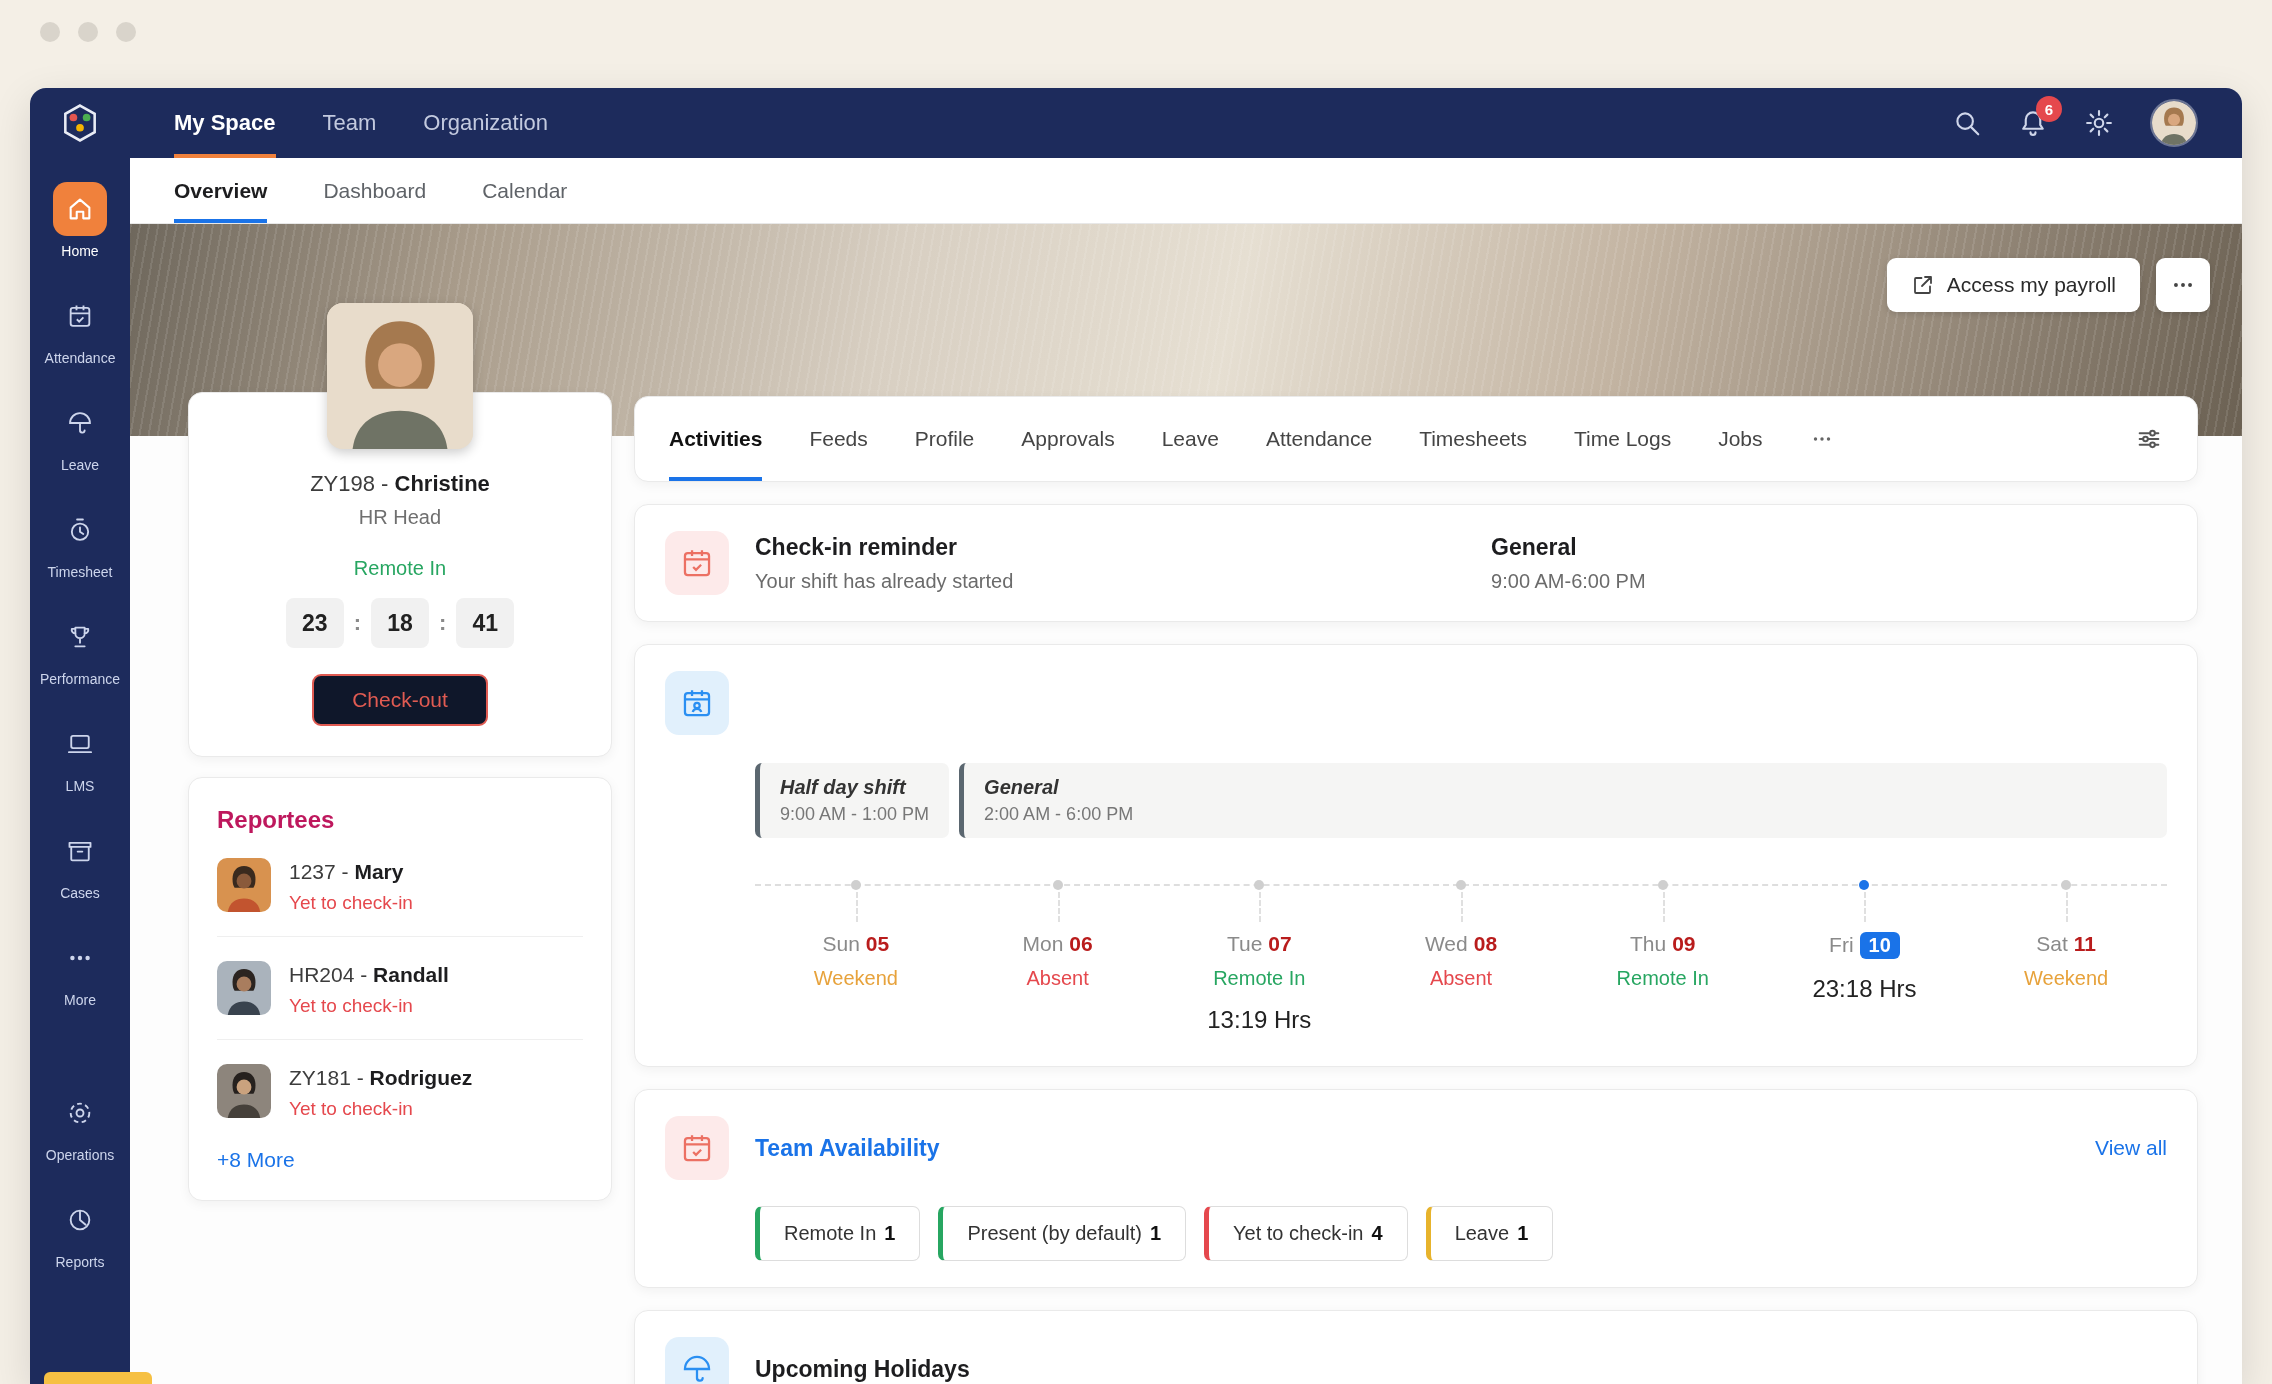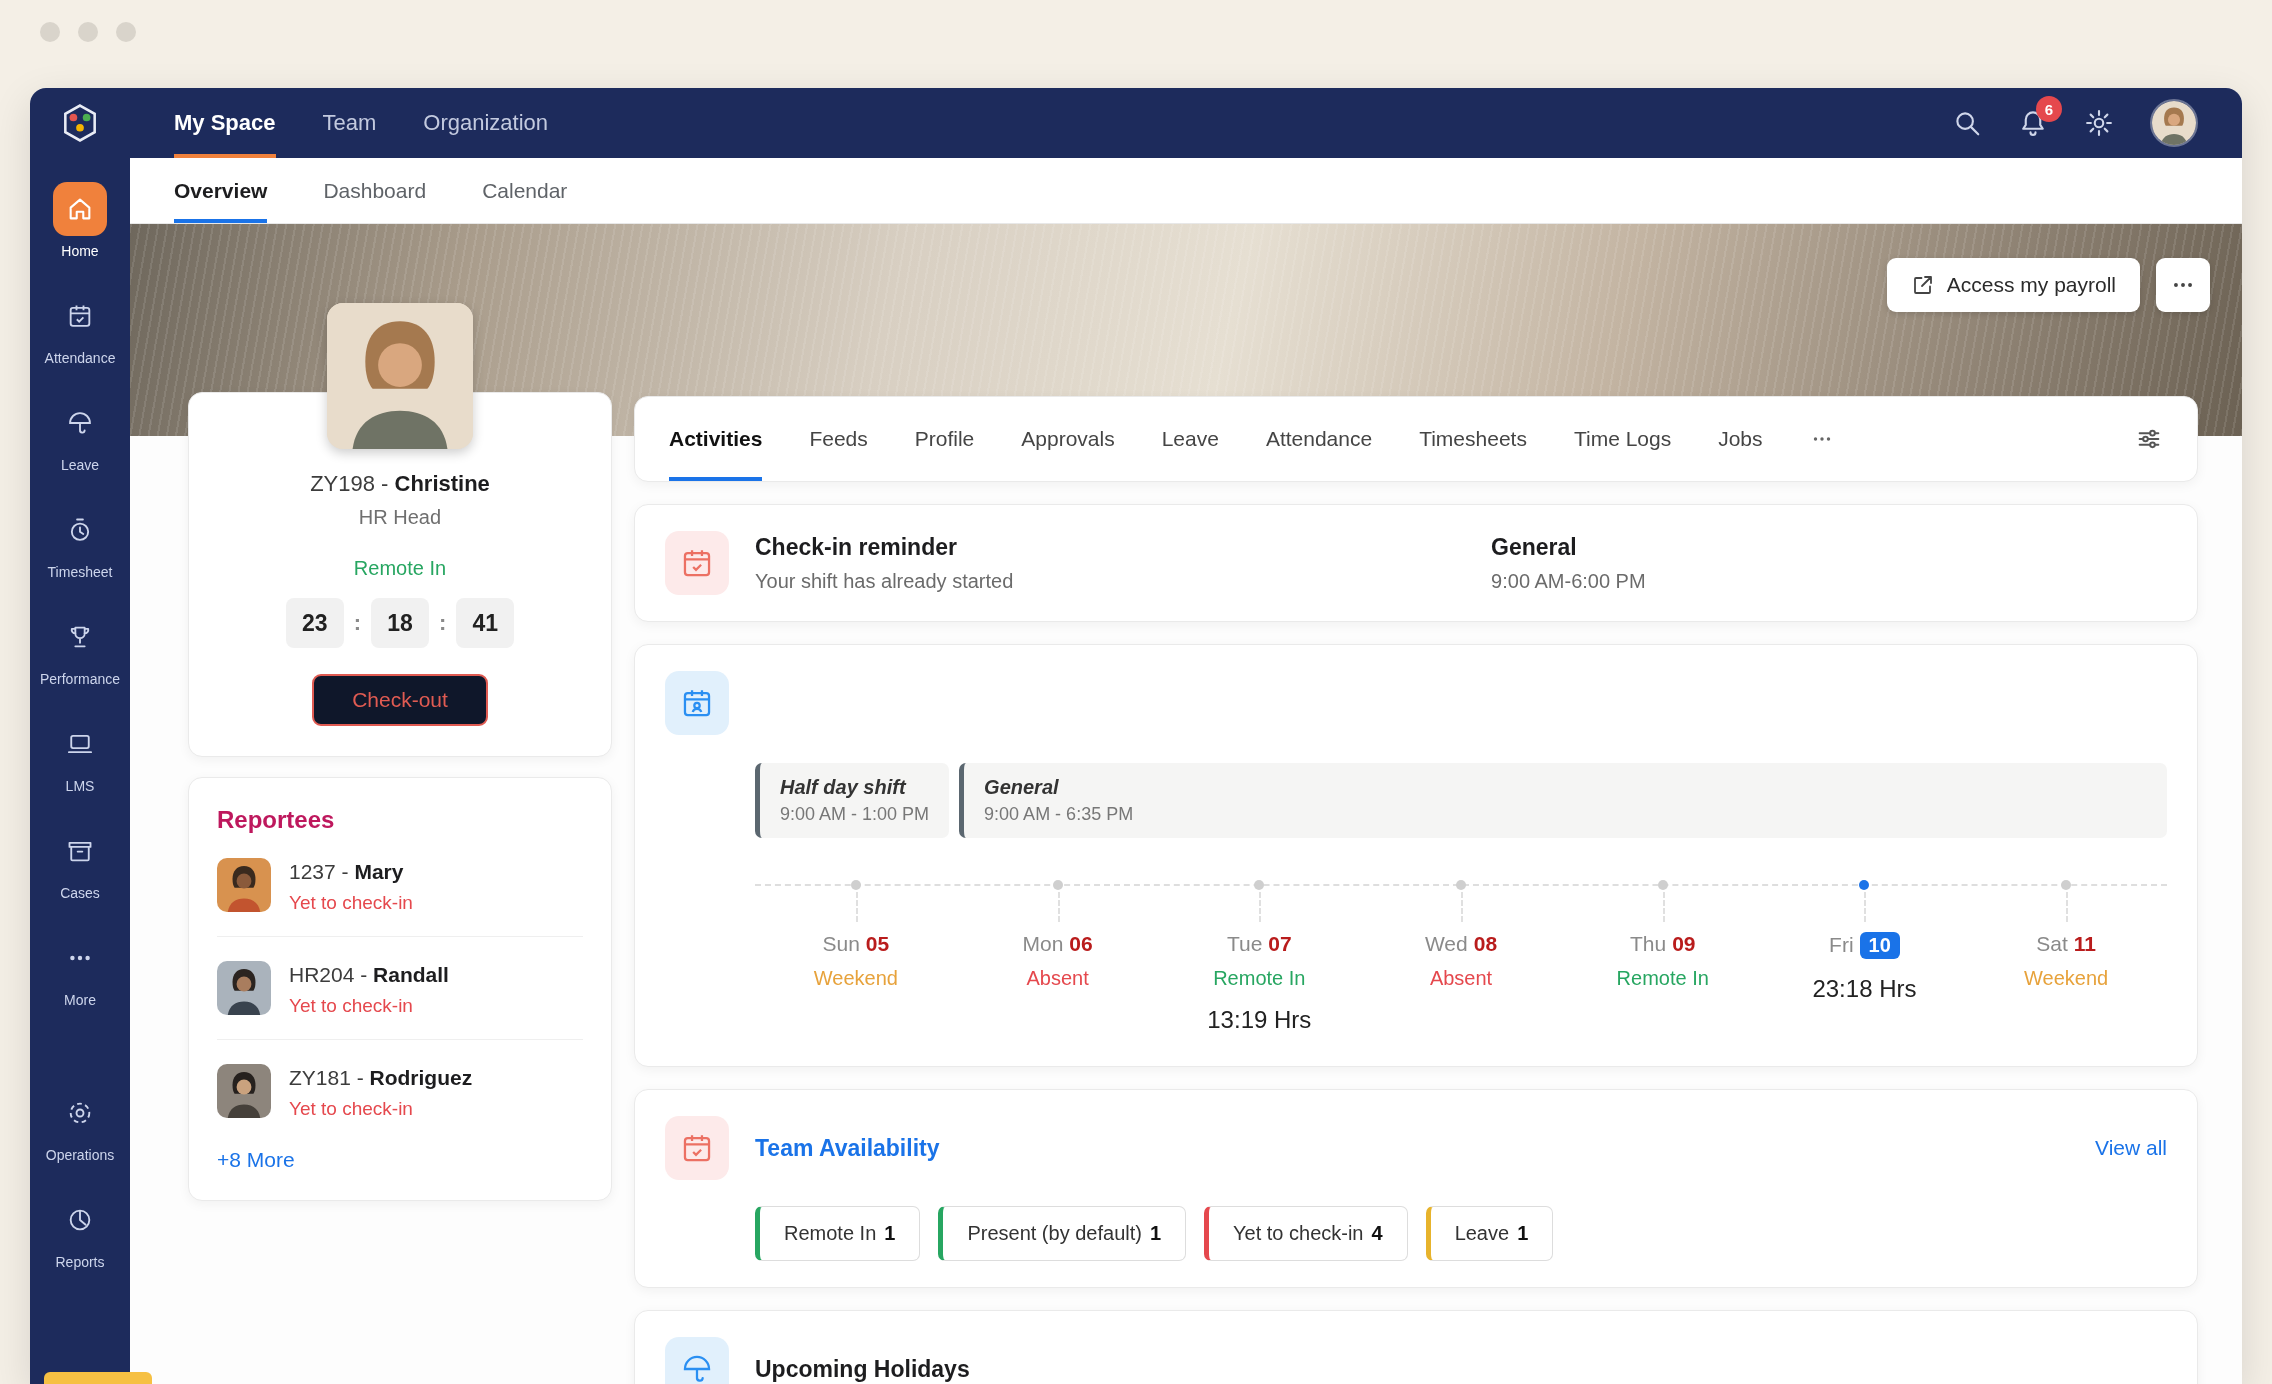--- a/index.html
+++ b/index.html
@@ -563,21 +563,21 @@
             </div>
 
             <div class="schedule-body">
               <div class="shift-track">
                 <div class="shift-seg">
                   <div class="shift-name">Half day shift</div>
                   <div class="shift-time">9:00 AM - 1:00 PM</div>
                 </div>
                 <div class="shift-seg grow">
                   <div class="shift-name">General</div>
-                  <div class="shift-time">9:00 AM - 6:35 PM</div>
+                  <div class="shift-time">2:00 AM - 6:00 PM</div>
                 </div>
               </div>
 
               <div class="timeline">
                 <div class="day-col">
                   <div class="day-line"><span>Sun</span><b>05</b></div>
                   <div class="day-status st-orange">Weekend</div>
                 </div>
                 <div class="day-col">
                   <div class="day-line"><span>Mon</span><b>06</b></div>

